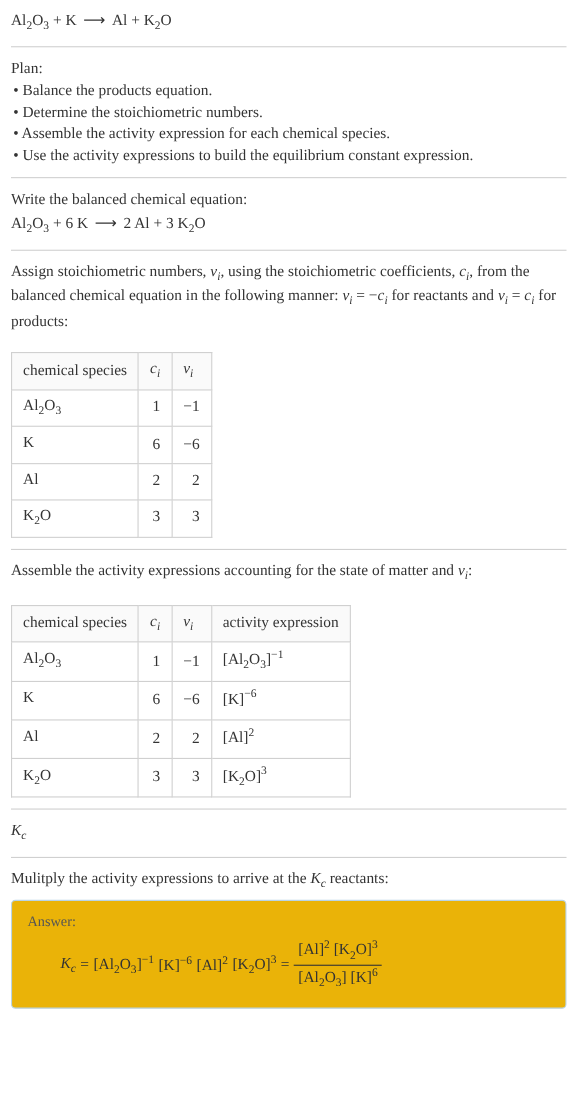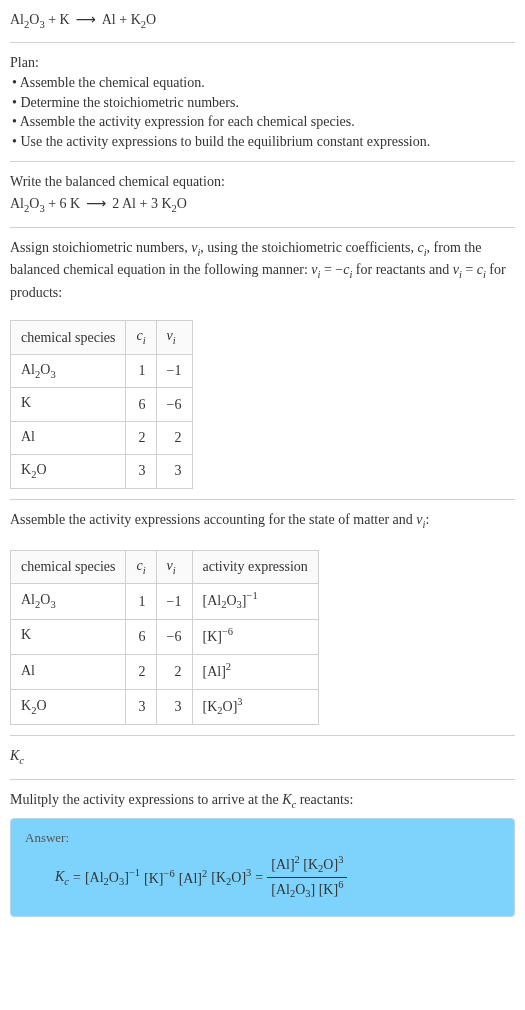--- a/index.html
+++ b/index.html
@@ -31,21 +31,21 @@
   }
   table th, table td {
     border: 1px solid #d0d0d0;
     padding: 5px 10px;
     text-align: left;
     font-weight: normal;
   }
   table th { background: #fafafa; }
   table td.num { text-align: right; }
   .answer-box {
-    background: #7dd3fc;
+    background: #eab308;
     border: 1px solid #b8d4e8;
     border-radius: 4px;
     padding: 10px 14px 14px 14px;
     margin-top: 6px;
   }
   .answer-label {
     font-size: 13px;
     color: #555;
     margin-bottom: 6px;
   }
@@ -66,21 +66,21 @@
   <div class="eq math">
     <span><span>Al</span><sub>2</sub><span>O</span><sub>3</sub></span><span> + </span><span>K</span><span class="arrow">⟶</span><span>Al</span><span> + </span><span><span>K</span><sub>2</sub><span>O</span></span>
   </div>
 </div>
 
 <hr>
 
 <div class="section">
   <div>Plan:</div>
   <ul>
-    <li>Assemble the chemical equation.</li>
+    <li>Balance the products equation.</li>
     <li>Determine the stoichiometric numbers.</li>
     <li>Assemble the activity expression for each chemical species.</li>
     <li>Use the activity expressions to build the equilibrium constant expression.</li>
   </ul>
 </div>
 
 <hr>
 
 <div class="section">
   <div>Write the balanced chemical equation:</div>

